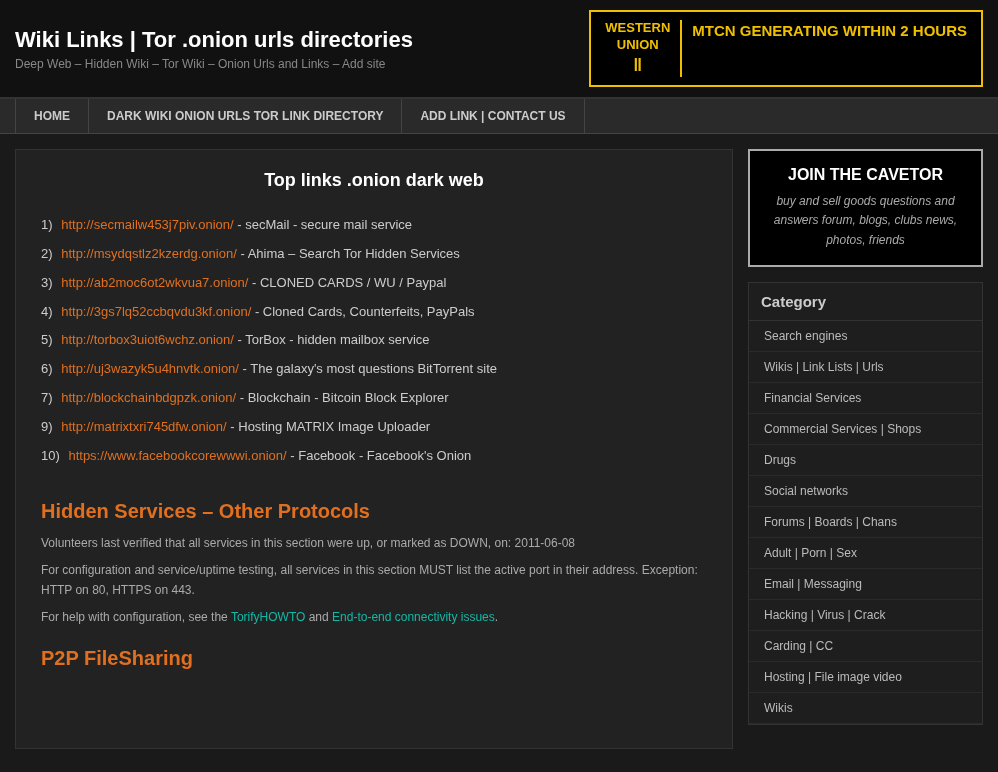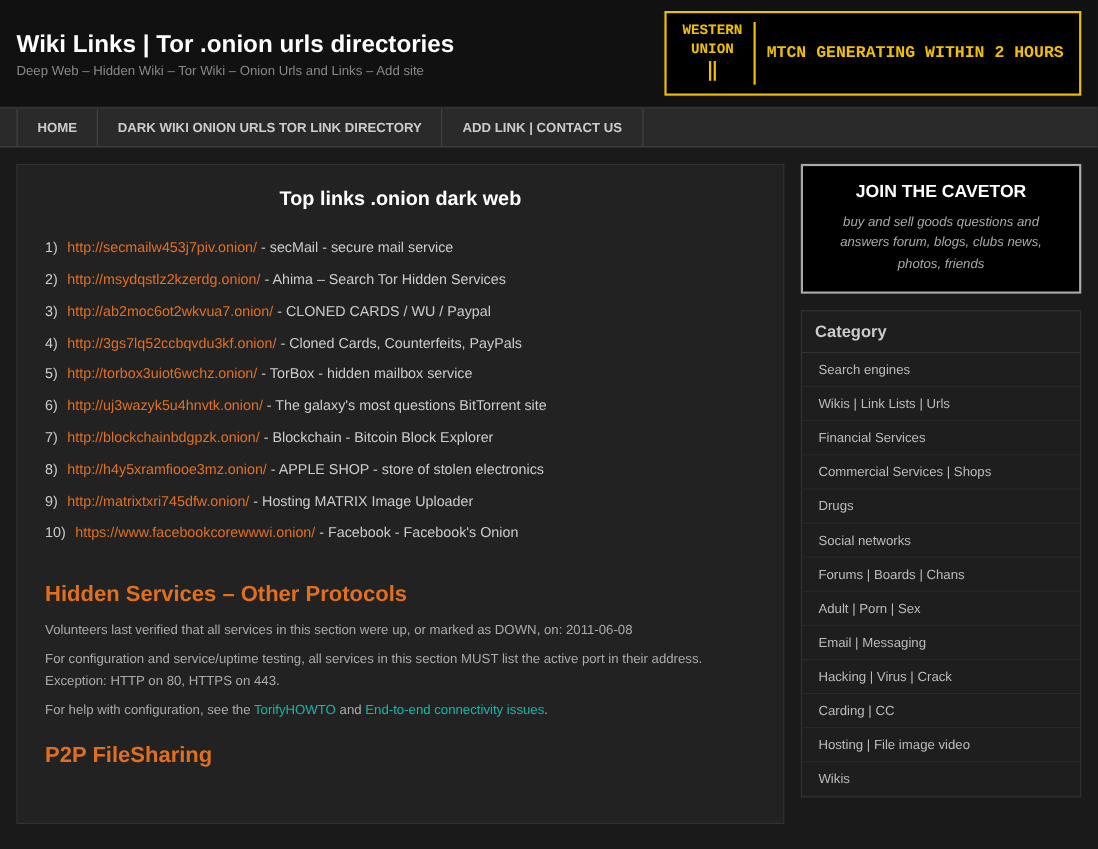--- a/index.html
+++ b/index.html
@@ -22,25 +22,24 @@
     #header-left p {
       color: #888;
       font-size: 12px;
       margin-top: 4px;
     }
     #header-right {
       background: #000;
       border: 2px solid #f0c000;
       padding: 8px 14px;
       display: flex;
-      align-items: center;
+      align-items: flex-start;
       gap: 10px;
       min-width: 300px;
       min-height: 60px;
-      font-family: Liberation Mono, monospace;
     }
     #wu-logo {
       color: #f0c000;
       font-size: 13px;
       font-weight: bold;
       text-align: center;
       line-height: 1.3;
       border-right: 2px solid #f0c000;
       padding-right: 10px;
     }
@@ -143,21 +142,21 @@
     #p2p {
       margin-top: 20px;
     }
     #p2p h3 {
       color: #e07020;
       font-size: 20px;
     }
 
     
     #sidebar {
-      width: 255px;
+      width: 235px;
       flex-shrink: 0;
       border-radius: 19px;
     }
 
     
     #cavetor {
       background: #000;
       border: 2px solid #aaa;
       padding: 15px;
       margin-bottom: 15px;
@@ -254,25 +253,20 @@
       </li>
       <li>
         <span class="num">6)</span>
         <a href="#">http://uj3wazyk5u4hnvtk.onion/</a>
         <span class="desc">- The galaxy's most questions BitTorrent site</span>
       </li>
       <li>
         <span class="num">7)</span>
         <a href="#">http://blockchainbdgpzk.onion/</a>
         <span class="desc">- Blockchain - Bitcoin Block Explorer</span>
-      </li>
-      <li>
-        <span class="num">8)</span>
-        <a href="#">http://h4y5xramfiooe3mz.onion/</a>
-        <span class="desc">- APPLE SHOP - store of stolen electronics</span>
       </li>
       <li>
         <span class="num">9)</span>
         <a href="#">http://matrixtxri745dfw.onion/</a>
         <span class="desc">- Hosting MATRIX Image Uploader</span>
       </li>
       <li>
         <span class="num">10)</span>
         <a href="#">https://www.facebookcorewwwi.onion/</a>
         <span class="desc">- Facebook - Facebook's Onion</span>

